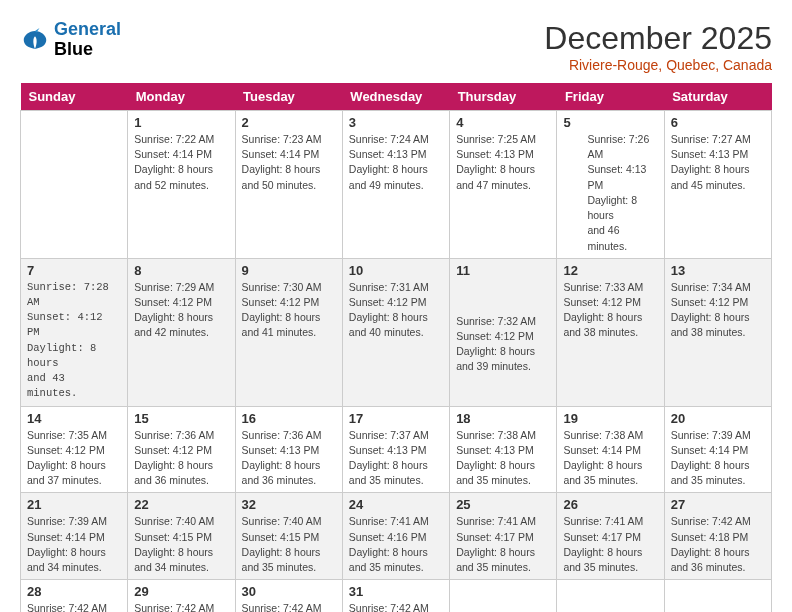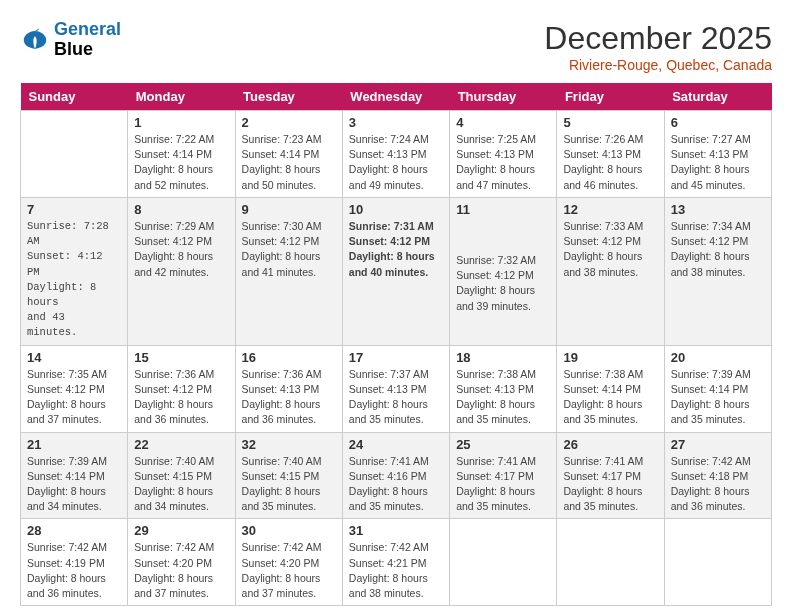--- a/index.html
+++ b/index.html
@@ -149,21 +149,21 @@
         </td>
         <td>
           <span class="day-number">4</span>
           <div class="cell-info" style="white-space: pre-line;">Sunrise: 7:25 AM
 Sunset: 4:13 PM
 Daylight: 8 hours
 and 47 minutes.</div>
         </td>
         <td>
           <span class="day-number">5</span>
-          <div class="cell-info" style="white-space: pre-line;">Sunrise: 7:26 AM
+          <div class="cell-info" style="white-space: pre-line; margin-left: 24px;">Sunrise: 7:26 AM
 Sunset: 4:13 PM
 Daylight: 8 hours
 and 46 minutes.</div>
         </td>
         <td>
           <span class="day-number">6</span>
           <div class="cell-info" style="white-space: pre-line;">Sunrise: 7:27 AM
 Sunset: 4:13 PM
 Daylight: 8 hours
 and 45 minutes.</div>
@@ -186,21 +186,21 @@
         </td>
         <td>
           <span class="day-number">9</span>
           <div class="cell-info" style="white-space: pre-line;">Sunrise: 7:30 AM
 Sunset: 4:12 PM
 Daylight: 8 hours
 and 41 minutes.</div>
         </td>
         <td>
           <span class="day-number">10</span>
-          <div class="cell-info" style="white-space: pre-line; font-weight: bold;">Sunrise: 7:31 AM
+          <div class="cell-info" style="white-space: pre-line;">Sunrise: 7:31 AM
 Sunset: 4:12 PM
 Daylight: 8 hours
 and 40 minutes.</div>
         </td>
         <td>
           <span class="day-number">11</span>
           <div class="cell-info" style="white-space: pre-line; margin-top: 36px;">Sunrise: 7:32 AM
 Sunset: 4:12 PM
 Daylight: 8 hours
 and 39 minutes.</div>

